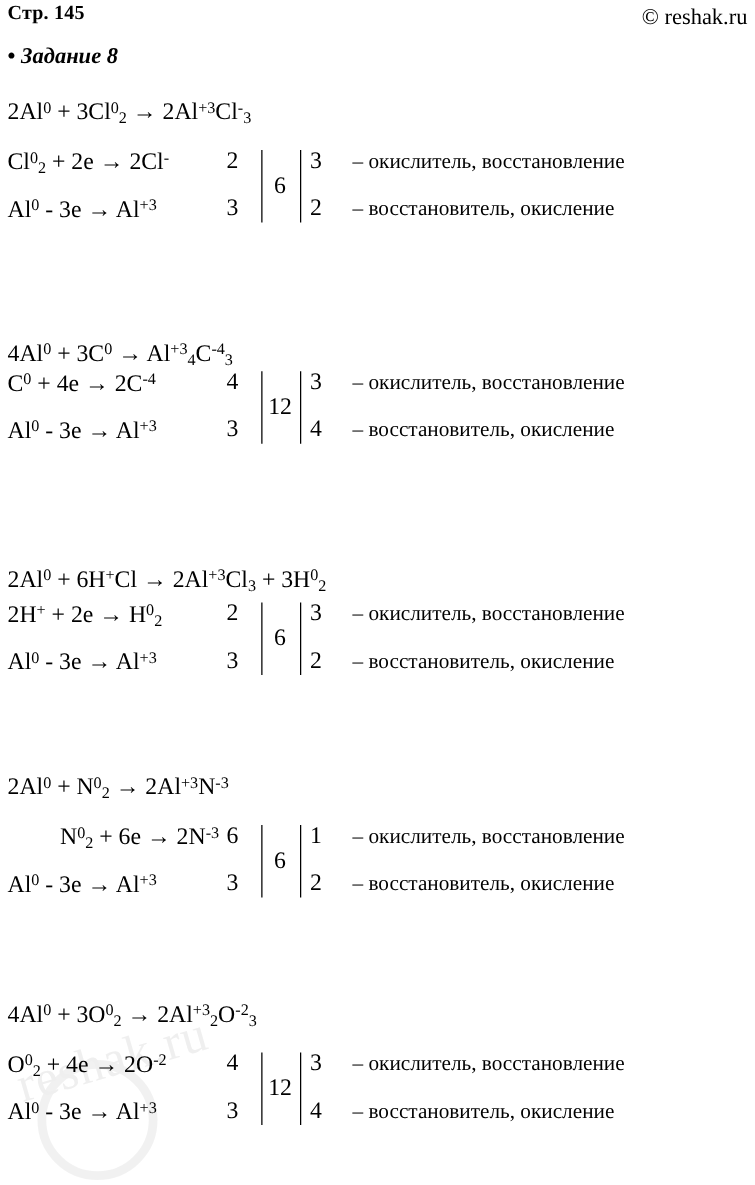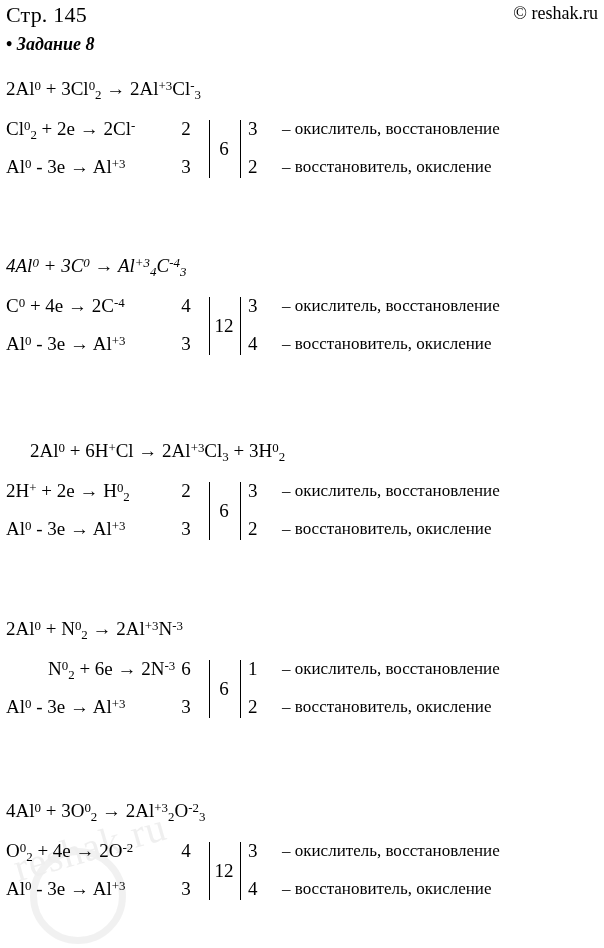--- a/index.html
+++ b/index.html
@@ -27,22 +27,22 @@
     position: absolute;
     top: 0px;
     left: 0px;
     right: 0px;
     height: 30px;
   }
   .page-label {
     position: absolute;
     left: 6px;
     top: 2px;
-    font-weight: normal;
-    font-size: 22px;
+    font-weight: bold;
+    font-size: 16px;
     letter-spacing: 0.2px;
   }
   .copyright {
     position: absolute;
     right: 6px;
     top: 3px;
     font-size: 18px;
     font-family: "Liberation Serif", serif;
   }
   .task-title {
@@ -163,35 +163,35 @@
         <div class="halfline hl-desc" style="top: 41px;">– окислитель, восстановление</div>
         <div class="halfline hl-eq" style="top: 78px;">Al<sup>0</sup> - 3e → Al<sup>+3</sup></div>
         <div class="halfline hl-coef" style="top: 78px;">3</div>
         <div class="halfline hl-ratio" style="top: 78px;">2</div>
         <div class="halfline hl-desc" style="top: 79px;">– восстановитель, окисление</div>
         <div class="bar" style="left: 209px; top: 42px; height: 58px;"></div>
         <div class="bar" style="left: 240px; top: 42px; height: 58px;"></div>
         <div class="lcm" style="left: 211px; top: 60px;">6</div>
       </div>
       <div class="block" style="top: 255px;">
-        <div class="equation" style="top: 0px; font-style: italic;">4Al<sup>0</sup> + 3C<sup>0</sup> → Al<sup>+3</sup><sub>4</sub>C<sup>-4</sup><sub>3</sub></div>
+        <div class="equation" style="top: 16px;">4Al<sup>0</sup> + 3C<sup>0</sup> → Al<sup>+3</sup><sub>4</sub>C<sup>-4</sup><sub>3</sub></div>
         <div class="halfline hl-eq" style="top: 40px;">C<sup>0</sup> + 4e → 2C<sup>-4</sup></div>
         <div class="halfline hl-coef" style="top: 40px;">4</div>
         <div class="halfline hl-ratio" style="top: 40px;">3</div>
         <div class="halfline hl-desc" style="top: 41px;">– окислитель, восстановление</div>
         <div class="halfline hl-eq" style="top: 78px;">Al<sup>0</sup> - 3e → Al<sup>+3</sup></div>
         <div class="halfline hl-coef" style="top: 78px;">3</div>
         <div class="halfline hl-ratio" style="top: 78px;">4</div>
         <div class="halfline hl-desc" style="top: 79px;">– восстановитель, окисление</div>
         <div class="bar" style="left: 209px; top: 42px; height: 58px;"></div>
         <div class="bar" style="left: 240px; top: 42px; height: 58px;"></div>
         <div class="lcm" style="left: 211px; top: 60px;">12</div>
       </div>
       <div class="block" style="top: 440px;">
-        <div class="equation" style="top: 0px; margin-left: 24px;">2Al<sup>0</sup> + 6H<sup>+</sup>Cl → 2Al<sup>+3</sup>Cl<sub>3</sub> + 3H<sup>0</sup><sub>2</sub></div>
+        <div class="equation" style="top: 12px;">2Al<sup>0</sup> + 6H<sup>+</sup>Cl → 2Al<sup>+3</sup>Cl<sub>3</sub> + 3H<sup>0</sup><sub>2</sub></div>
         <div class="halfline hl-eq" style="top: 40px;">2H<sup>+</sup> + 2e → H<sup>0</sup><sub>2</sub></div>
         <div class="halfline hl-coef" style="top: 40px;">2</div>
         <div class="halfline hl-ratio" style="top: 40px;">3</div>
         <div class="halfline hl-desc" style="top: 41px;">– окислитель, восстановление</div>
         <div class="halfline hl-eq" style="top: 78px;">Al<sup>0</sup> - 3e → Al<sup>+3</sup></div>
         <div class="halfline hl-coef" style="top: 78px;">3</div>
         <div class="halfline hl-ratio" style="top: 78px;">2</div>
         <div class="halfline hl-desc" style="top: 79px;">– восстановитель, окисление</div>
         <div class="bar" style="left: 209px; top: 42px; height: 58px;"></div>
         <div class="bar" style="left: 240px; top: 42px; height: 58px;"></div>

